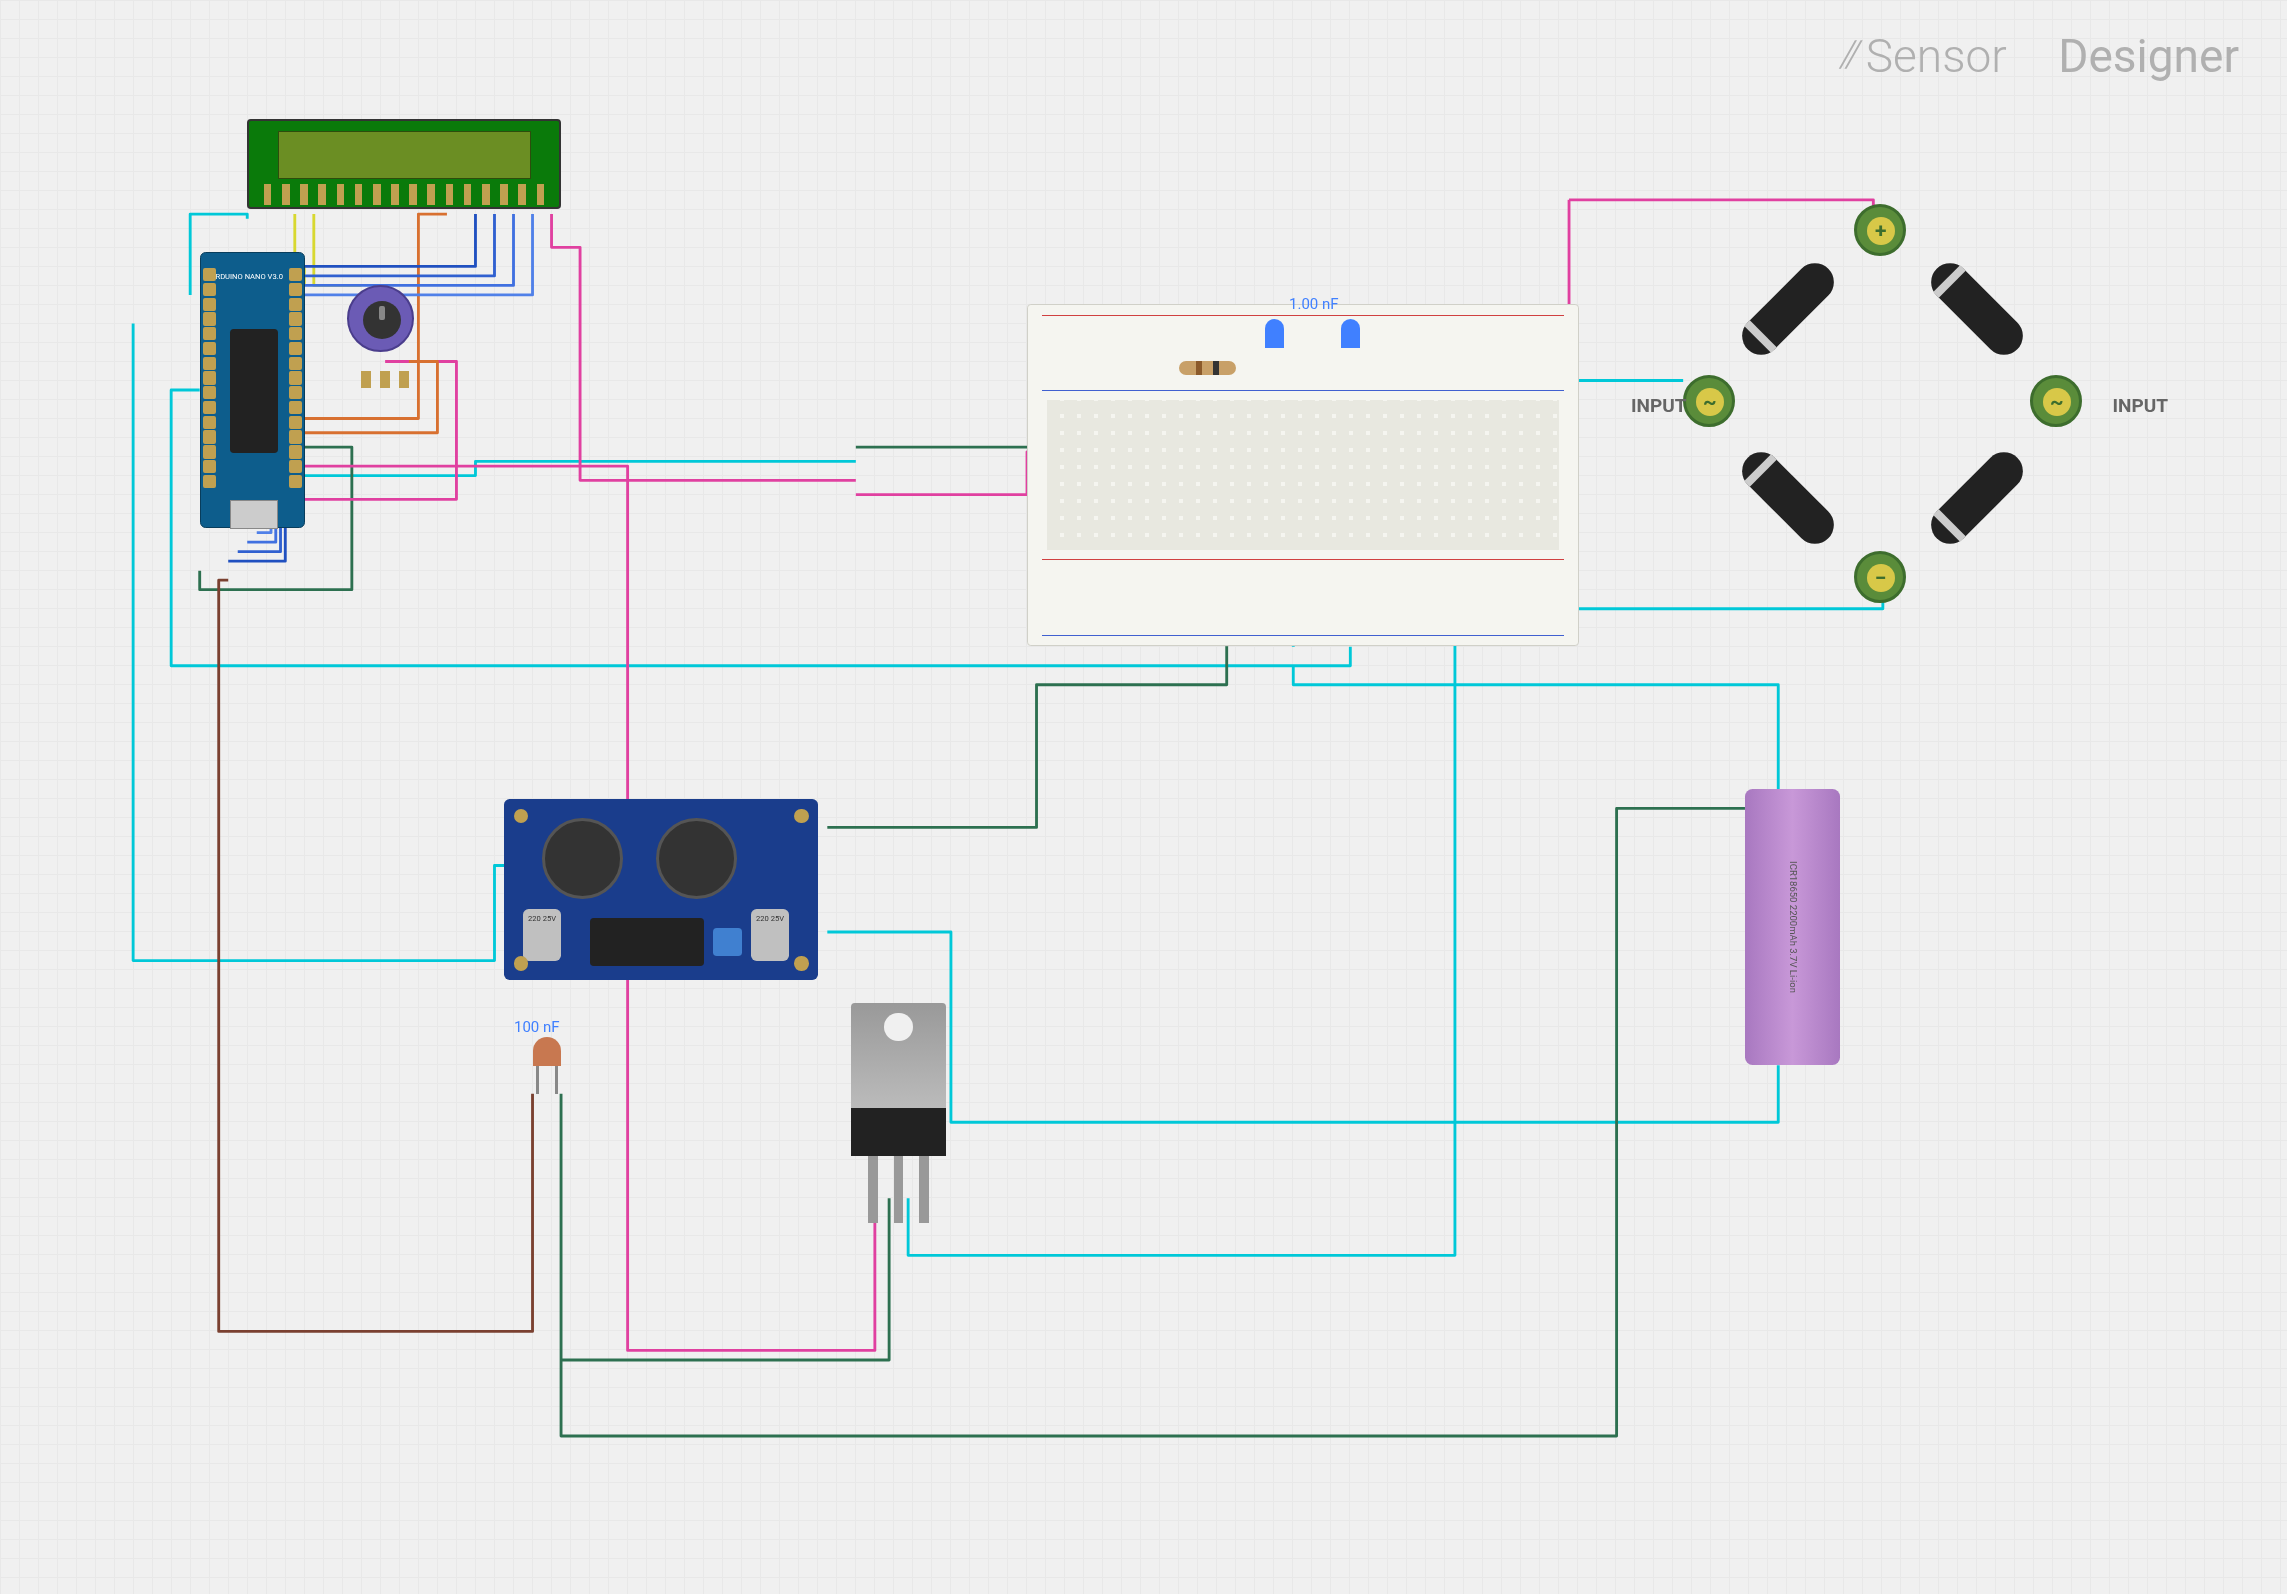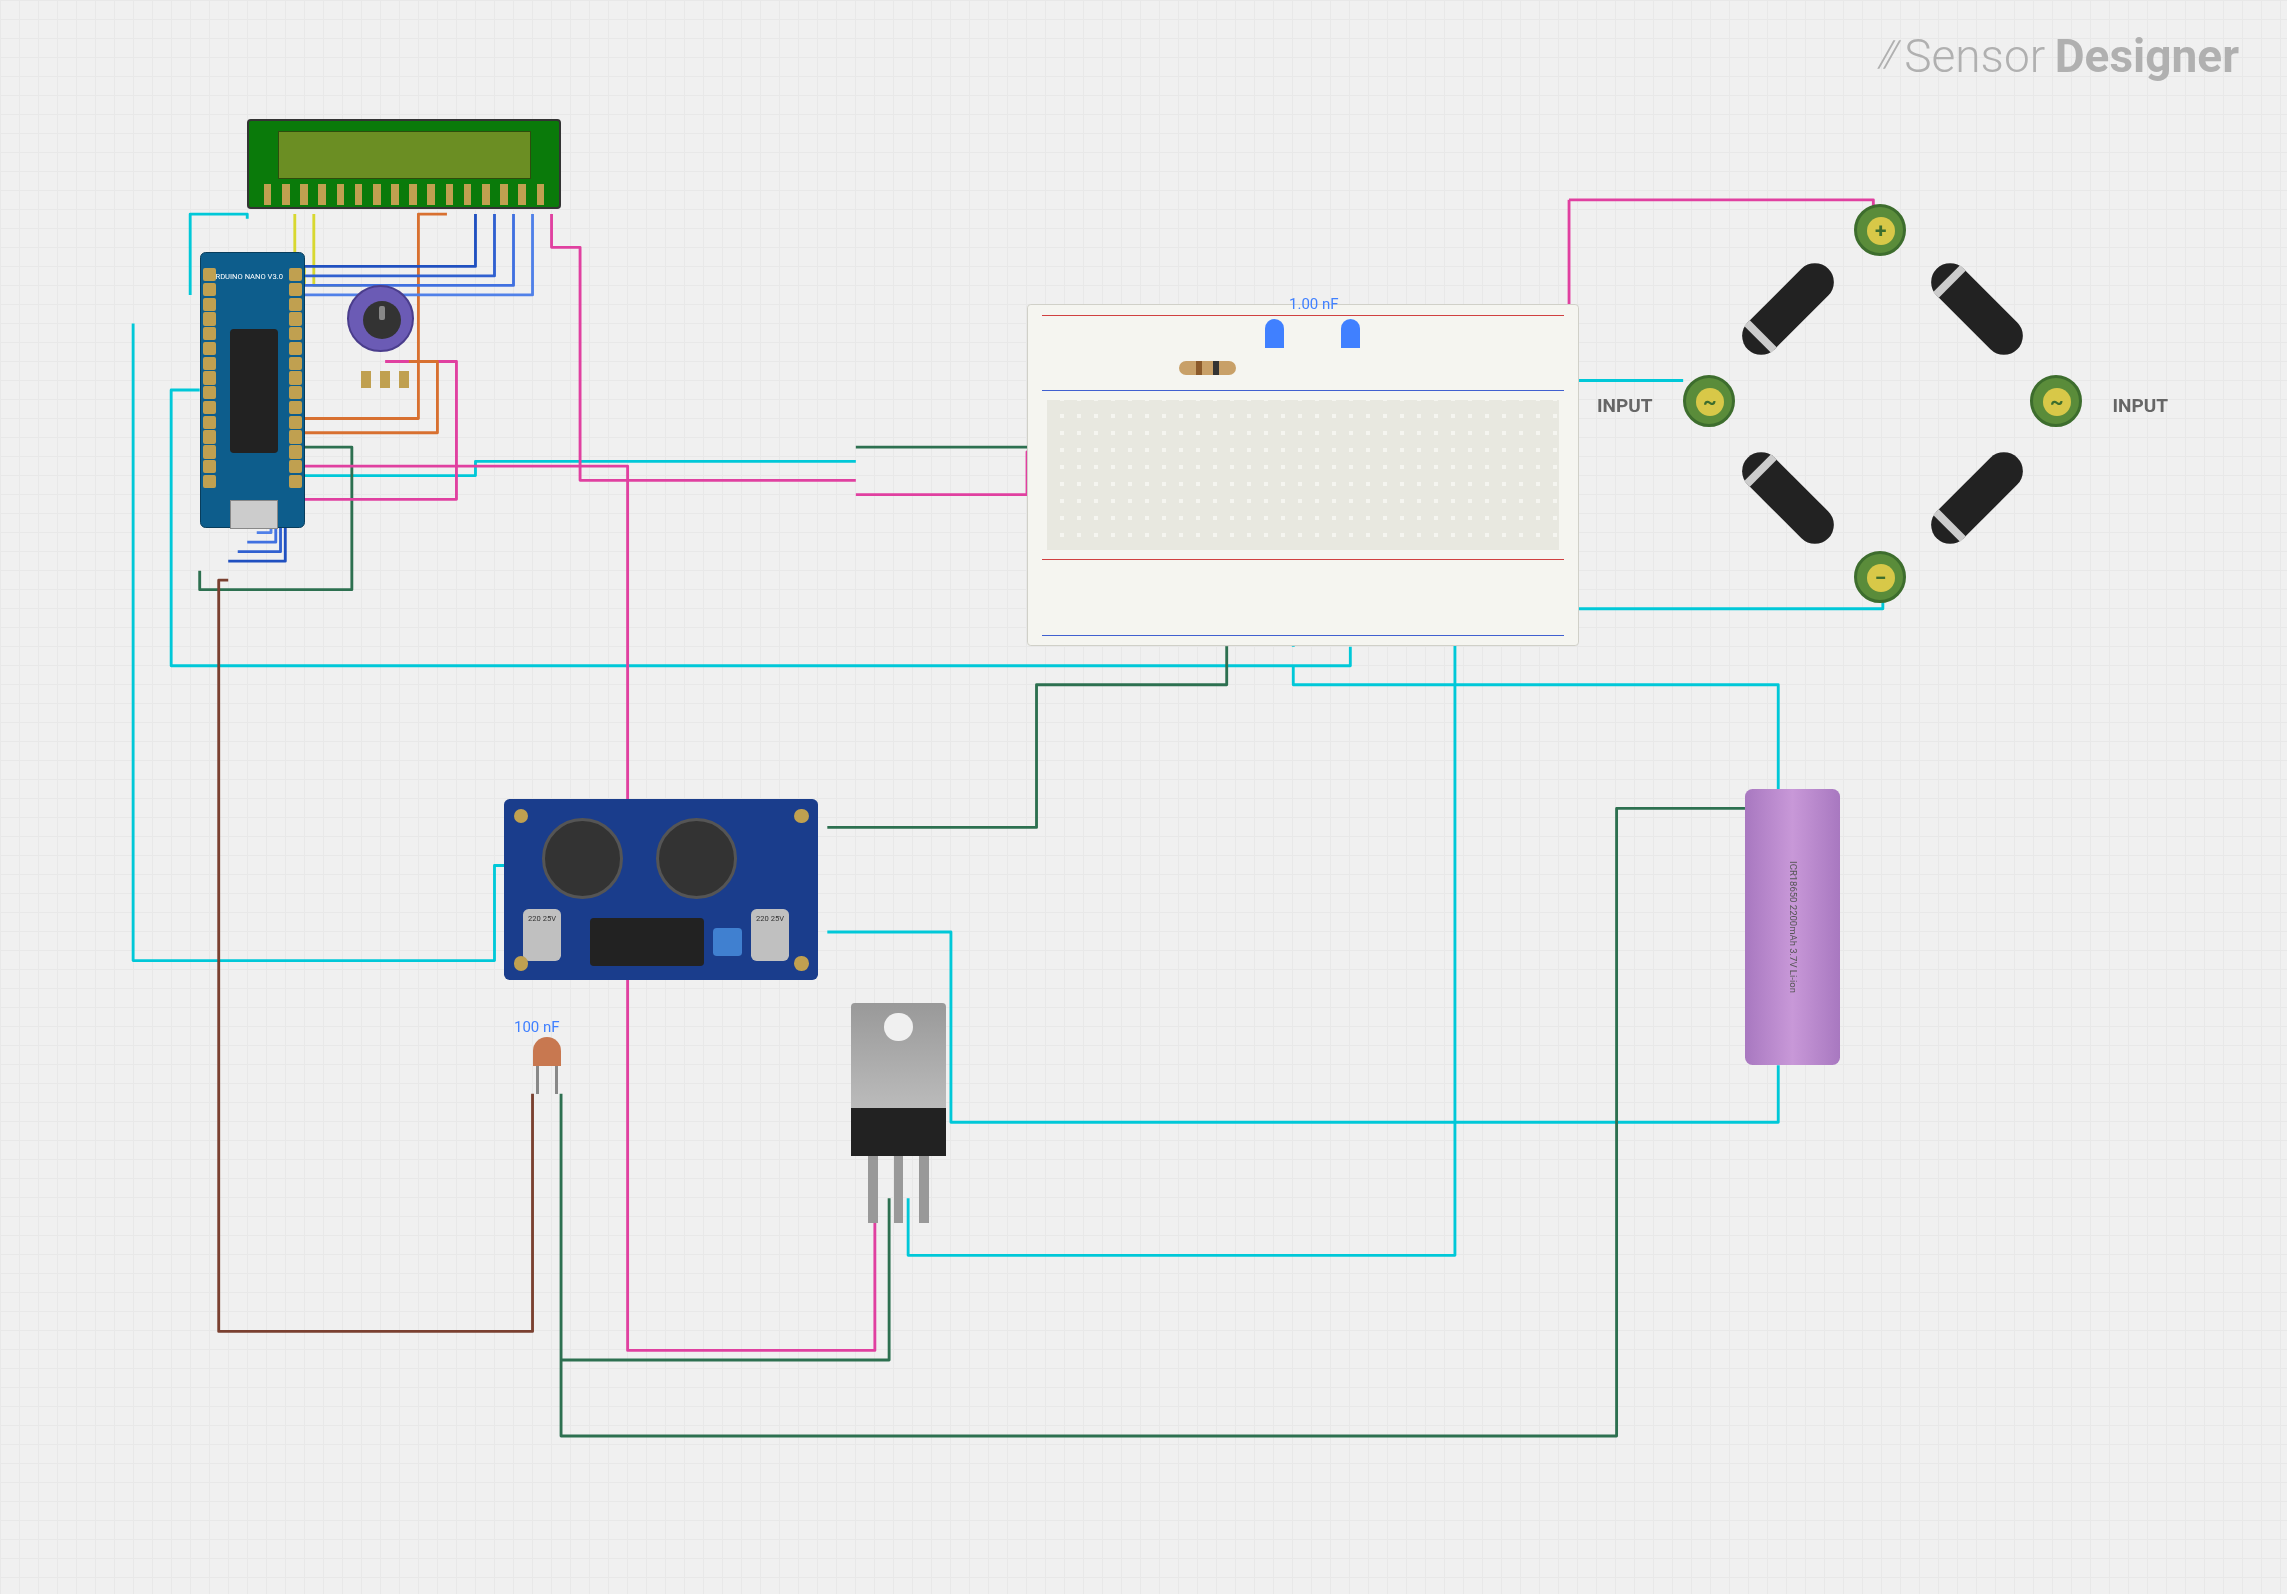--- a/index.html
+++ b/index.html
@@ -28,21 +28,21 @@
     font-weight: 300;
     color: #b0b0b0;
     display: flex;
     align-items: center;
     gap: 9.5px;
   }
   .watermark .logo-icon {
     font-size: 38px;
     font-style: italic;
   }
-  .watermark .brand-bold { font-weight: 700; }
+  .watermark .brand-bold { font-weight: 400; margin-left: 42px; }
   .component {
     position: absolute;
   }
   
   .lcd {
     left: 247px; top: 119px;
     width: 314px; height: 90px;
     background: #0a7a0a;
     border: 2.9px solid #333;
     border-radius: 3.8px;
@@ -403,20 +403,21 @@
   }
   .bn-top { top: 0; left: 171px; }
   .bn-left { top: 171px; left: 0; }
   .bn-right { top: 171px; right: 0; }
   .bn-bot { bottom: 0; left: 171px; }
   .bridge-label {
     position: absolute;
     font-size: 19px;
     font-weight: bold;
     color: #666;
+    margin-left: 34px;
   }
   
   svg.wires {
     position: absolute;
     top: 0; left: 0;
     width: 100%; height: 100%;
     pointer-events: none;
   }
   svg.wires path, svg.wires polyline {
     fill: none;

